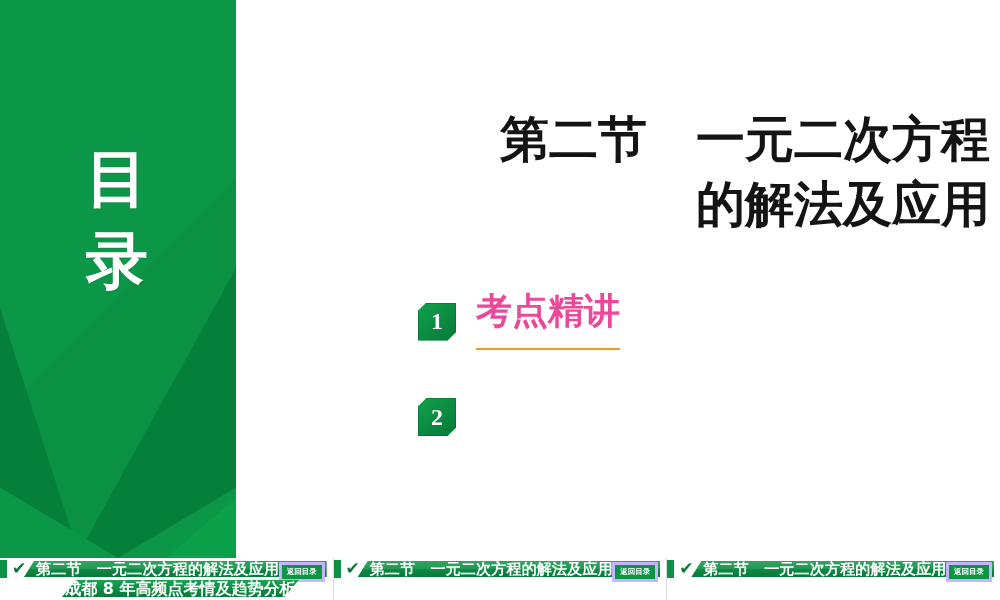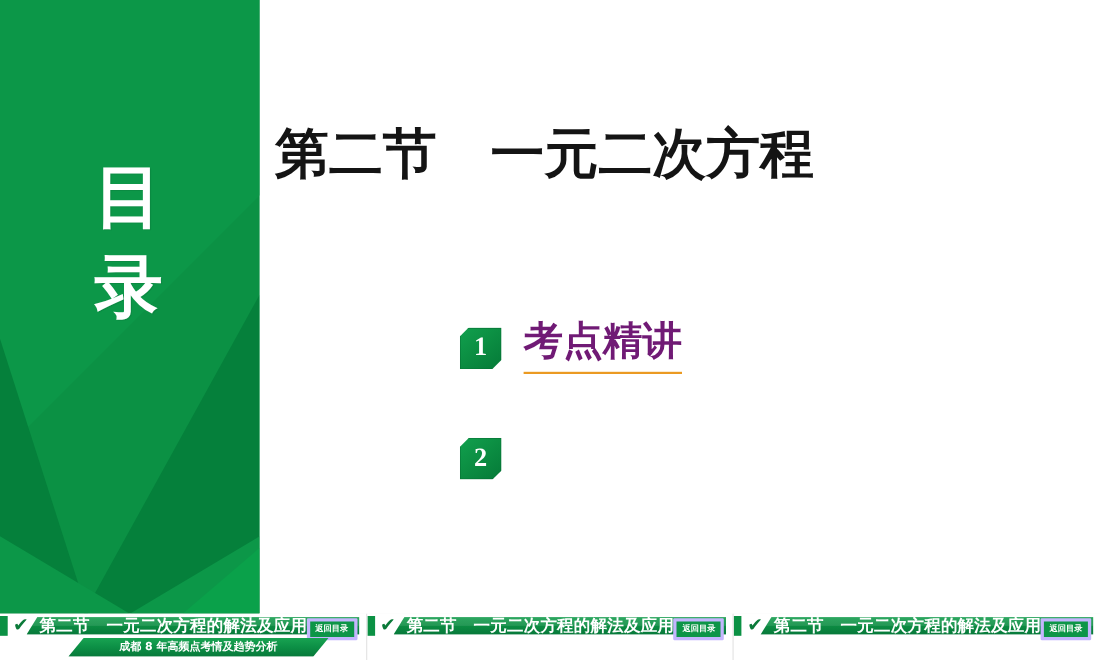--- a/index.html
+++ b/index.html
@@ -109,21 +109,21 @@
     text-shadow: 1px 1px 0 rgba(0,0,0,0.08);
   }
   #mulu span { display: block; }
 
   
   #title-block {
     position: absolute;
     left: 250px;
     top: 108px;
     width: 740px;
-    text-align: left;
+    text-align: right;
     color: #141414;
     font-size: 49px;
     font-weight: bold;
     line-height: 1.32;
     font-family: "DejaVu Sans", "Liberation Sans", sans-serif;
     letter-spacing: 0px;
   }
   #title-block .tline { display: block; white-space: pre; }
 
   
@@ -146,27 +146,27 @@
     font-weight: bold;
     display: flex;
     align-items: center;
     justify-content: center;
     font-family: "Liberation Serif", "DejaVu Serif", serif;
     box-shadow: 0 0 0 1px rgba(4,90,40,0.35) inset;
   }
 
   .toc-label {
     margin-left: 20px;
-    color: #701a75;
+    color: #ec4899;
     font-size: 36px;
     font-weight: bold;
     line-height: 1;
     font-family: "DejaVu Sans", "Liberation Sans", sans-serif;
     border-bottom: 2px solid #eb9a22;
-    padding-bottom: 9px;
+    padding-bottom: 19px;
     white-space: nowrap;
   }
 
   
   #thumb-strip {
     position: absolute;
     left: 0;
     top: 558px;
     width: 1000px;
     height: 42px;
@@ -259,21 +259,21 @@
   }
   .thumb .sub-title {
     position: absolute;
     left: 62px;
     right: 34px;
     top: 22px;
     height: 17px;
     line-height: 17px;
     text-align: center;
     color: #ffffff;
-    font-size: 10px;
+    font-size: 16px;
     font-weight: bold;
     white-space: pre;
     font-family: "DejaVu Sans", "Liberation Sans", sans-serif;
   }
 </style>
 </head>
 <body>
 
 <div id="stage">
 
@@ -289,20 +289,21 @@
       <div class="bottom-accent"></div>
 
       <div id="mulu">
         <span>目</span>
         <span>录</span>
       </div>
     </div>
 
     <div id="title-block">
       <span class="tline">第二节　一元二次方程</span>
+      <span class="tline">的解法及应用</span>
     </div>
 
     <div class="toc-item" id="toc-item-1">
       <div class="toc-badge">1</div>
       <div class="toc-label">考点精讲</div>
     </div>
 
     <div class="toc-item" id="toc-item-2">
       <div class="toc-badge">2</div>
     </div>

